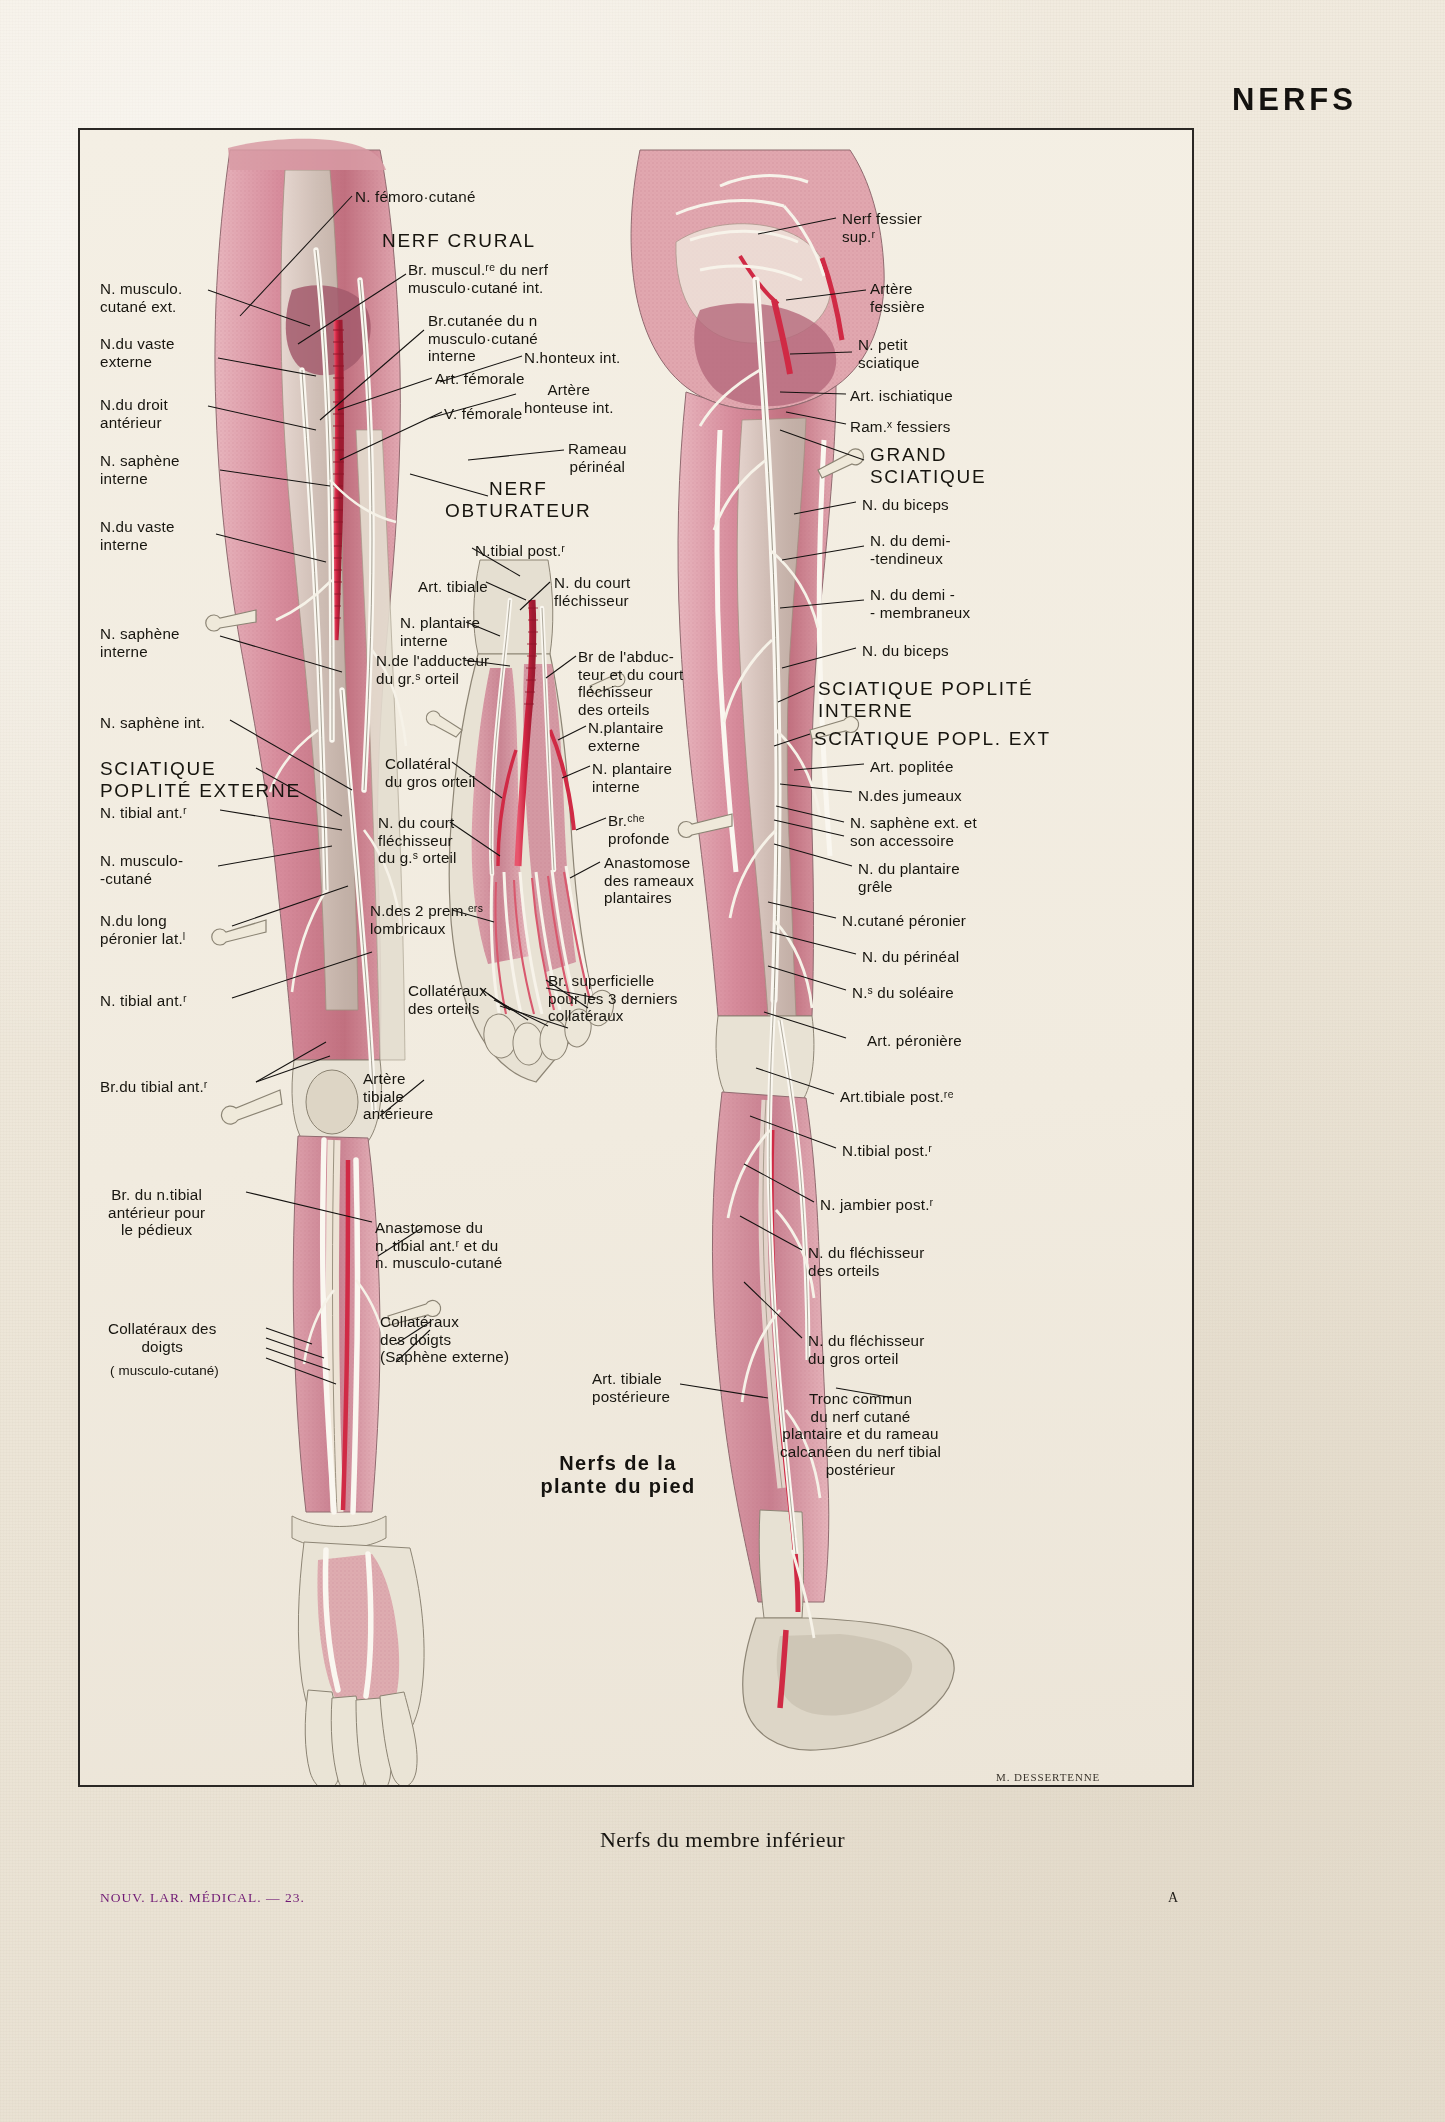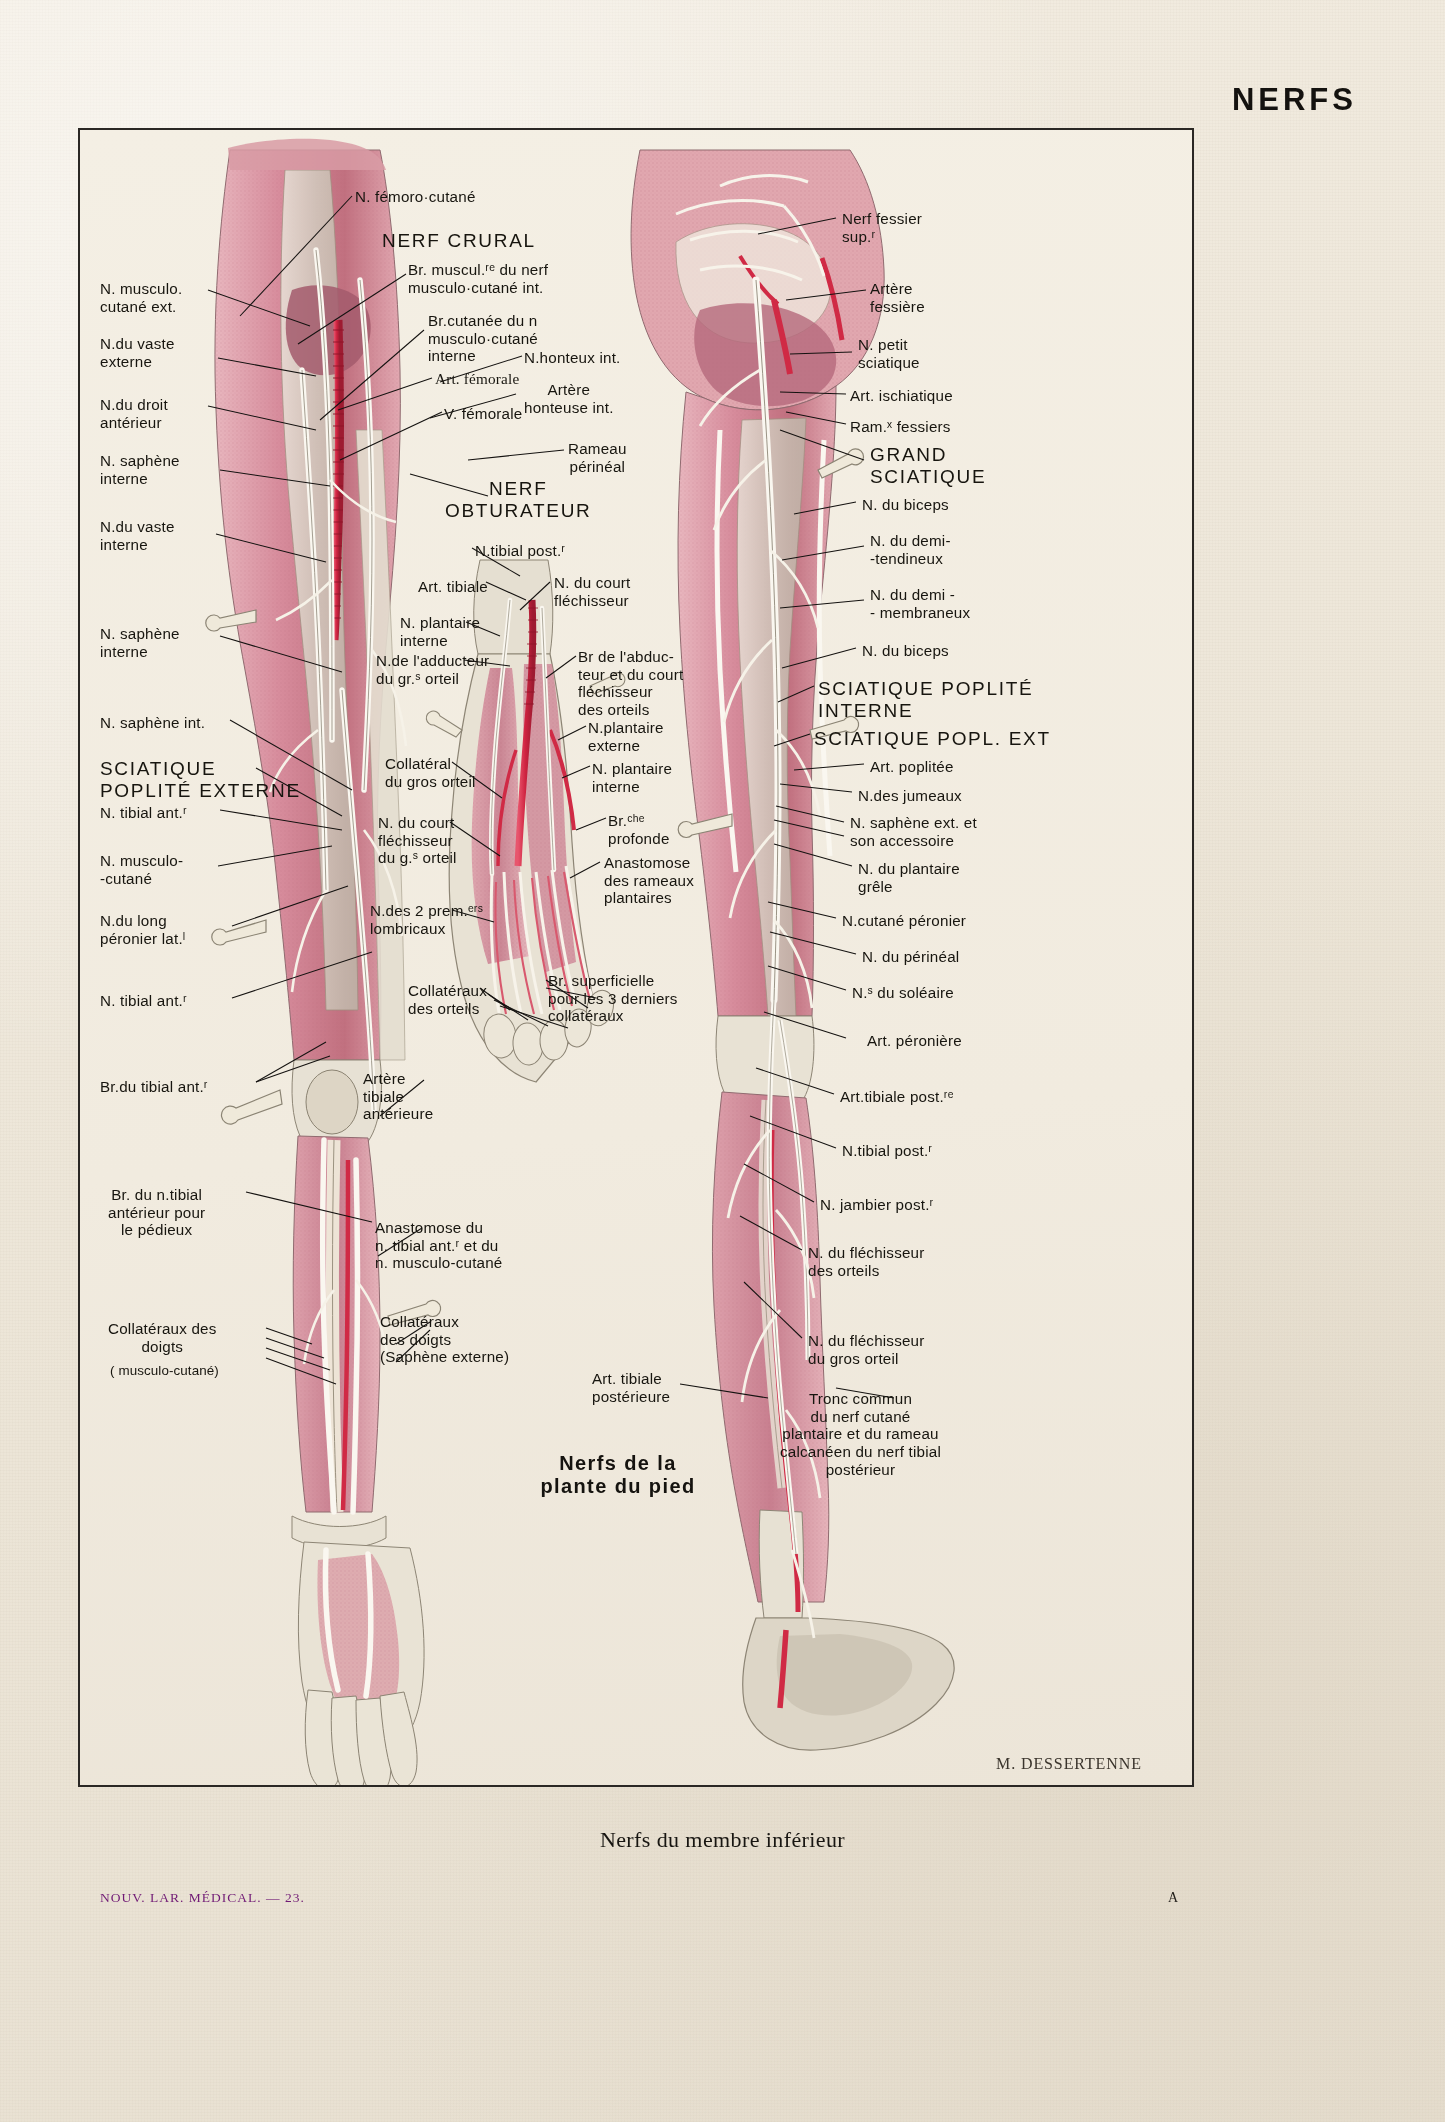--- a/index.html
+++ b/index.html
@@ -49,22 +49,23 @@
   }
   .lbl.small{font-size:13.4px;letter-spacing:.1px;}
   #foot-title{
     position:absolute;
     font-size:20px;letter-spacing:1.4px;
     color:#15130f;
     font-weight:600;
   }
   #signature{
     position:absolute;
-    font-size:16px;letter-spacing:.9px;color:#3a342c;
+    font-size:11px;letter-spacing:.9px;color:#3a342c;
     font-family:"Liberation Serif",serif;
+    margin-top:16px;
   }
   #plate-caption{
     position:absolute;left:0;right:0;top:1827px;
     text-align:center;
     font-family:"Liberation Serif",serif;
     font-size:22px;letter-spacing:.4px;color:#171511;
   }
   #footer-left{
     position:absolute;left:100px;top:1890px;
     font-family:"Liberation Serif",serif;
@@ -527,21 +528,21 @@
         <div class="lbl" style="left: 20px; top: 948px;"><div>Br.du tibial ant.ʳ</div></div>
         <div class="lbl c" style="left: 28px; top: 1056px;"><div>Br. du n.tibial</div><div>antérieur pour</div><div>le pédieux</div></div>
         <div class="lbl c" style="left: 28px; top: 1190px;"><div>Collatéraux des</div><div>doigts</div></div>
         <div class="lbl small c" style="left: 30px; top: 1233px;"><div>( musculo-cutané)</div></div>
       </div>
     <div id="labels-center-top">
         <div class="lbl" style="left: 275px; top: 58px;"><div>N. fémoro·cutané</div></div>
         <div class="lbl caps" style="left: 302px; top: 100px;"><div>NERF CRURAL</div></div>
         <div class="lbl" style="left: 328px; top: 131px;"><div>Br. muscul.ʳᵉ du nerf</div><div>musculo·cutané int.</div></div>
         <div class="lbl" style="left: 348px; top: 182px;"><div>Br.cutanée du n</div><div>musculo·cutané</div><div>interne</div></div>
-        <div class="lbl" style="left: 355px; top: 240px; font-family: Liberation Serif, serif;"><div>Art. fémorale</div></div>
+        <div class="lbl" style="left: 355px; top: 240px;"><div>Art. fémorale</div></div>
         <div class="lbl" style="left: 364px; top: 275px;"><div>V. fémorale</div></div>
         <div class="lbl" style="left: 444px; top: 219px;"><div>N.honteux int.</div></div>
         <div class="lbl c" style="left: 444px; top: 251px;"><div>Artère</div><div>honteuse int.</div></div>
         <div class="lbl c" style="left: 488px; top: 310px;"><div>Rameau</div><div>périnéal</div></div>
         <div class="lbl caps c" style="left: 365px; top: 348px;"><div>NERF</div><div>OBTURATEUR</div></div>
       </div>
     <div id="labels-inset">
         <div class="lbl" style="left: 395px; top: 412px;"><div>N.tibial post.ʳ</div></div>
         <div class="lbl" style="left: 338px; top: 448px;"><div>Art. tibiale</div></div>
         <div class="lbl" style="left: 474px; top: 444px;"><div>N. du court</div><div>fléchisseur</div></div>

